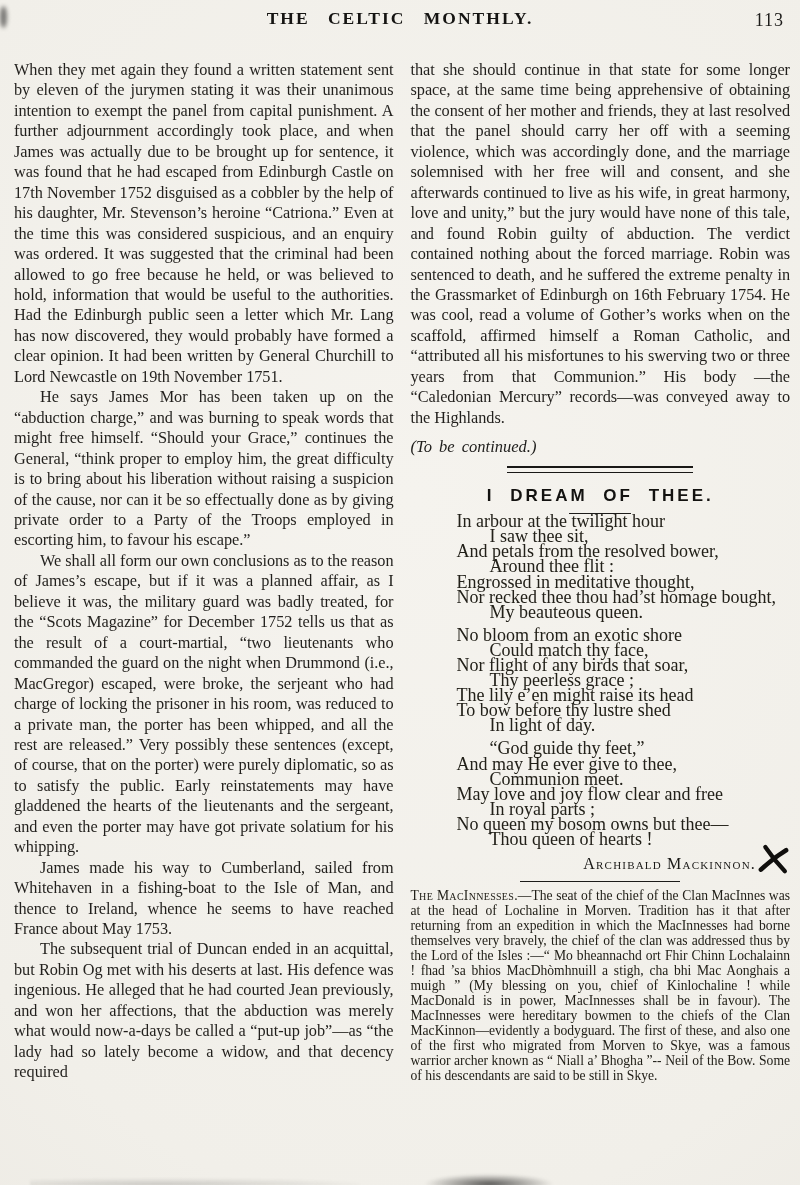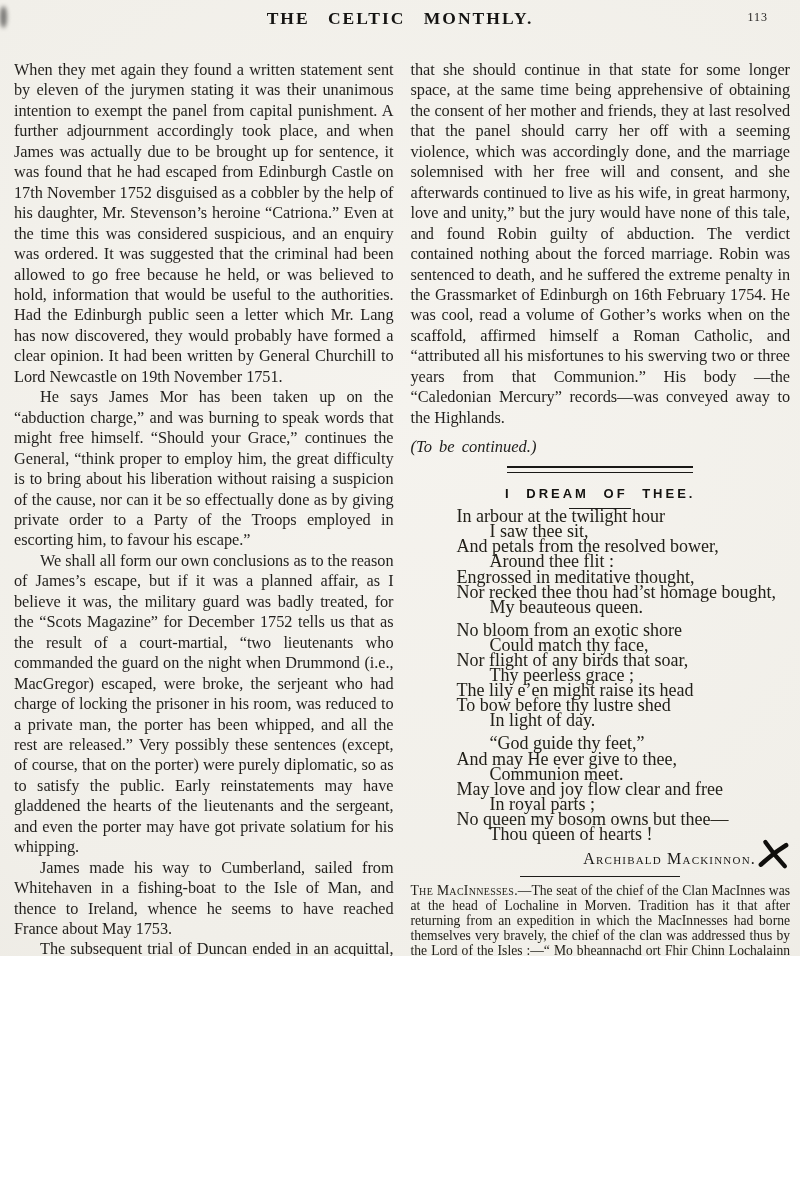--- a/index.html
+++ b/index.html
@@ -1,19 +1,19 @@
 <!DOCTYPE html>
 <html><head>
 <meta charset="utf-8">
 <title>page</title>
 <style>
   html,body{margin:0;padding:0;}
   .page{
     position:relative;
-    width:800px;height:956px;
+    width:800px;height:1185px;
     overflow:hidden;
     background:
       radial-gradient(ellipse 130% 110% at 52% 42%, #f5f3ee 0%, #f1efe9 55%, #e9e6df 92%, #e2dfd7 100%);
     color:#1d1c1a;
     font-family:"Liberation Serif", serif;
   }
   
   .speck-tl{
     position:absolute;left:0px;top:6px;width:7px;height:22px;
     background:rgba(20,20,20,.55);filter:blur(2px);border-radius:50%;
@@ -27,21 +27,21 @@
     position:absolute;left:30px;top:1178px;width:330px;height:8px;
     background:radial-gradient(ellipse at 40% 80%, rgba(40,40,40,.18), rgba(40,40,40,0) 75%);
     filter:blur(1px);
   }
   header{position:relative;height:30px;padding-top:8px;}
   .journal-title{
     text-align:center;font-weight:bold;font-size:17.5px;
     letter-spacing:2px;word-spacing:12px;color:#151412;
   }
   .page-number{
-    position:absolute;right:32px;top:10px;font-size:12px;letter-spacing:1px;
+    position:absolute;right:16px;top:10px;font-size:18px;letter-spacing:1px;
   }
   .columns{
     display:flex;gap:17px;
     padding:22px 10px 0 14px;
   }
   .col{width:383px;}
   .body-p{
     margin:0;font-size:16.3px;line-height:20.45px;
     text-align:justify;letter-spacing:-0.05px;color:#211f1c;
   }
@@ -51,21 +51,21 @@
     margin-top:9px;font-style:italic;font-size:16.5px;
     word-spacing:3px;
   }
   .double-rule{
     width:186px;margin:9px auto 0 auto;height:4px;
     border-top:2.6px solid #191816;border-bottom:1.3px solid #191816;
   }
   .poem-title{
     margin:13px 0 0 0;text-align:center;
     font-family:"Liberation Sans", sans-serif;
-    font-weight:bold;font-size:13px;letter-spacing:3px;word-spacing:8px;
+    font-weight:bold;font-size:17px;letter-spacing:3px;word-spacing:8px;
     color:#131210;
   }
   .short-rule{
     width:62px;margin:7px auto 0 auto;border-top:1.6px solid #1c1b19;height:0;
   }
   .poem{padding-left:46px;font-size:18px;color:#222019;}
   .stanza{margin-bottom:8px;}
   .pline{line-height:15.1px;white-space:nowrap;}
   .pline.in{padding-left:33px;}
   .signature{

